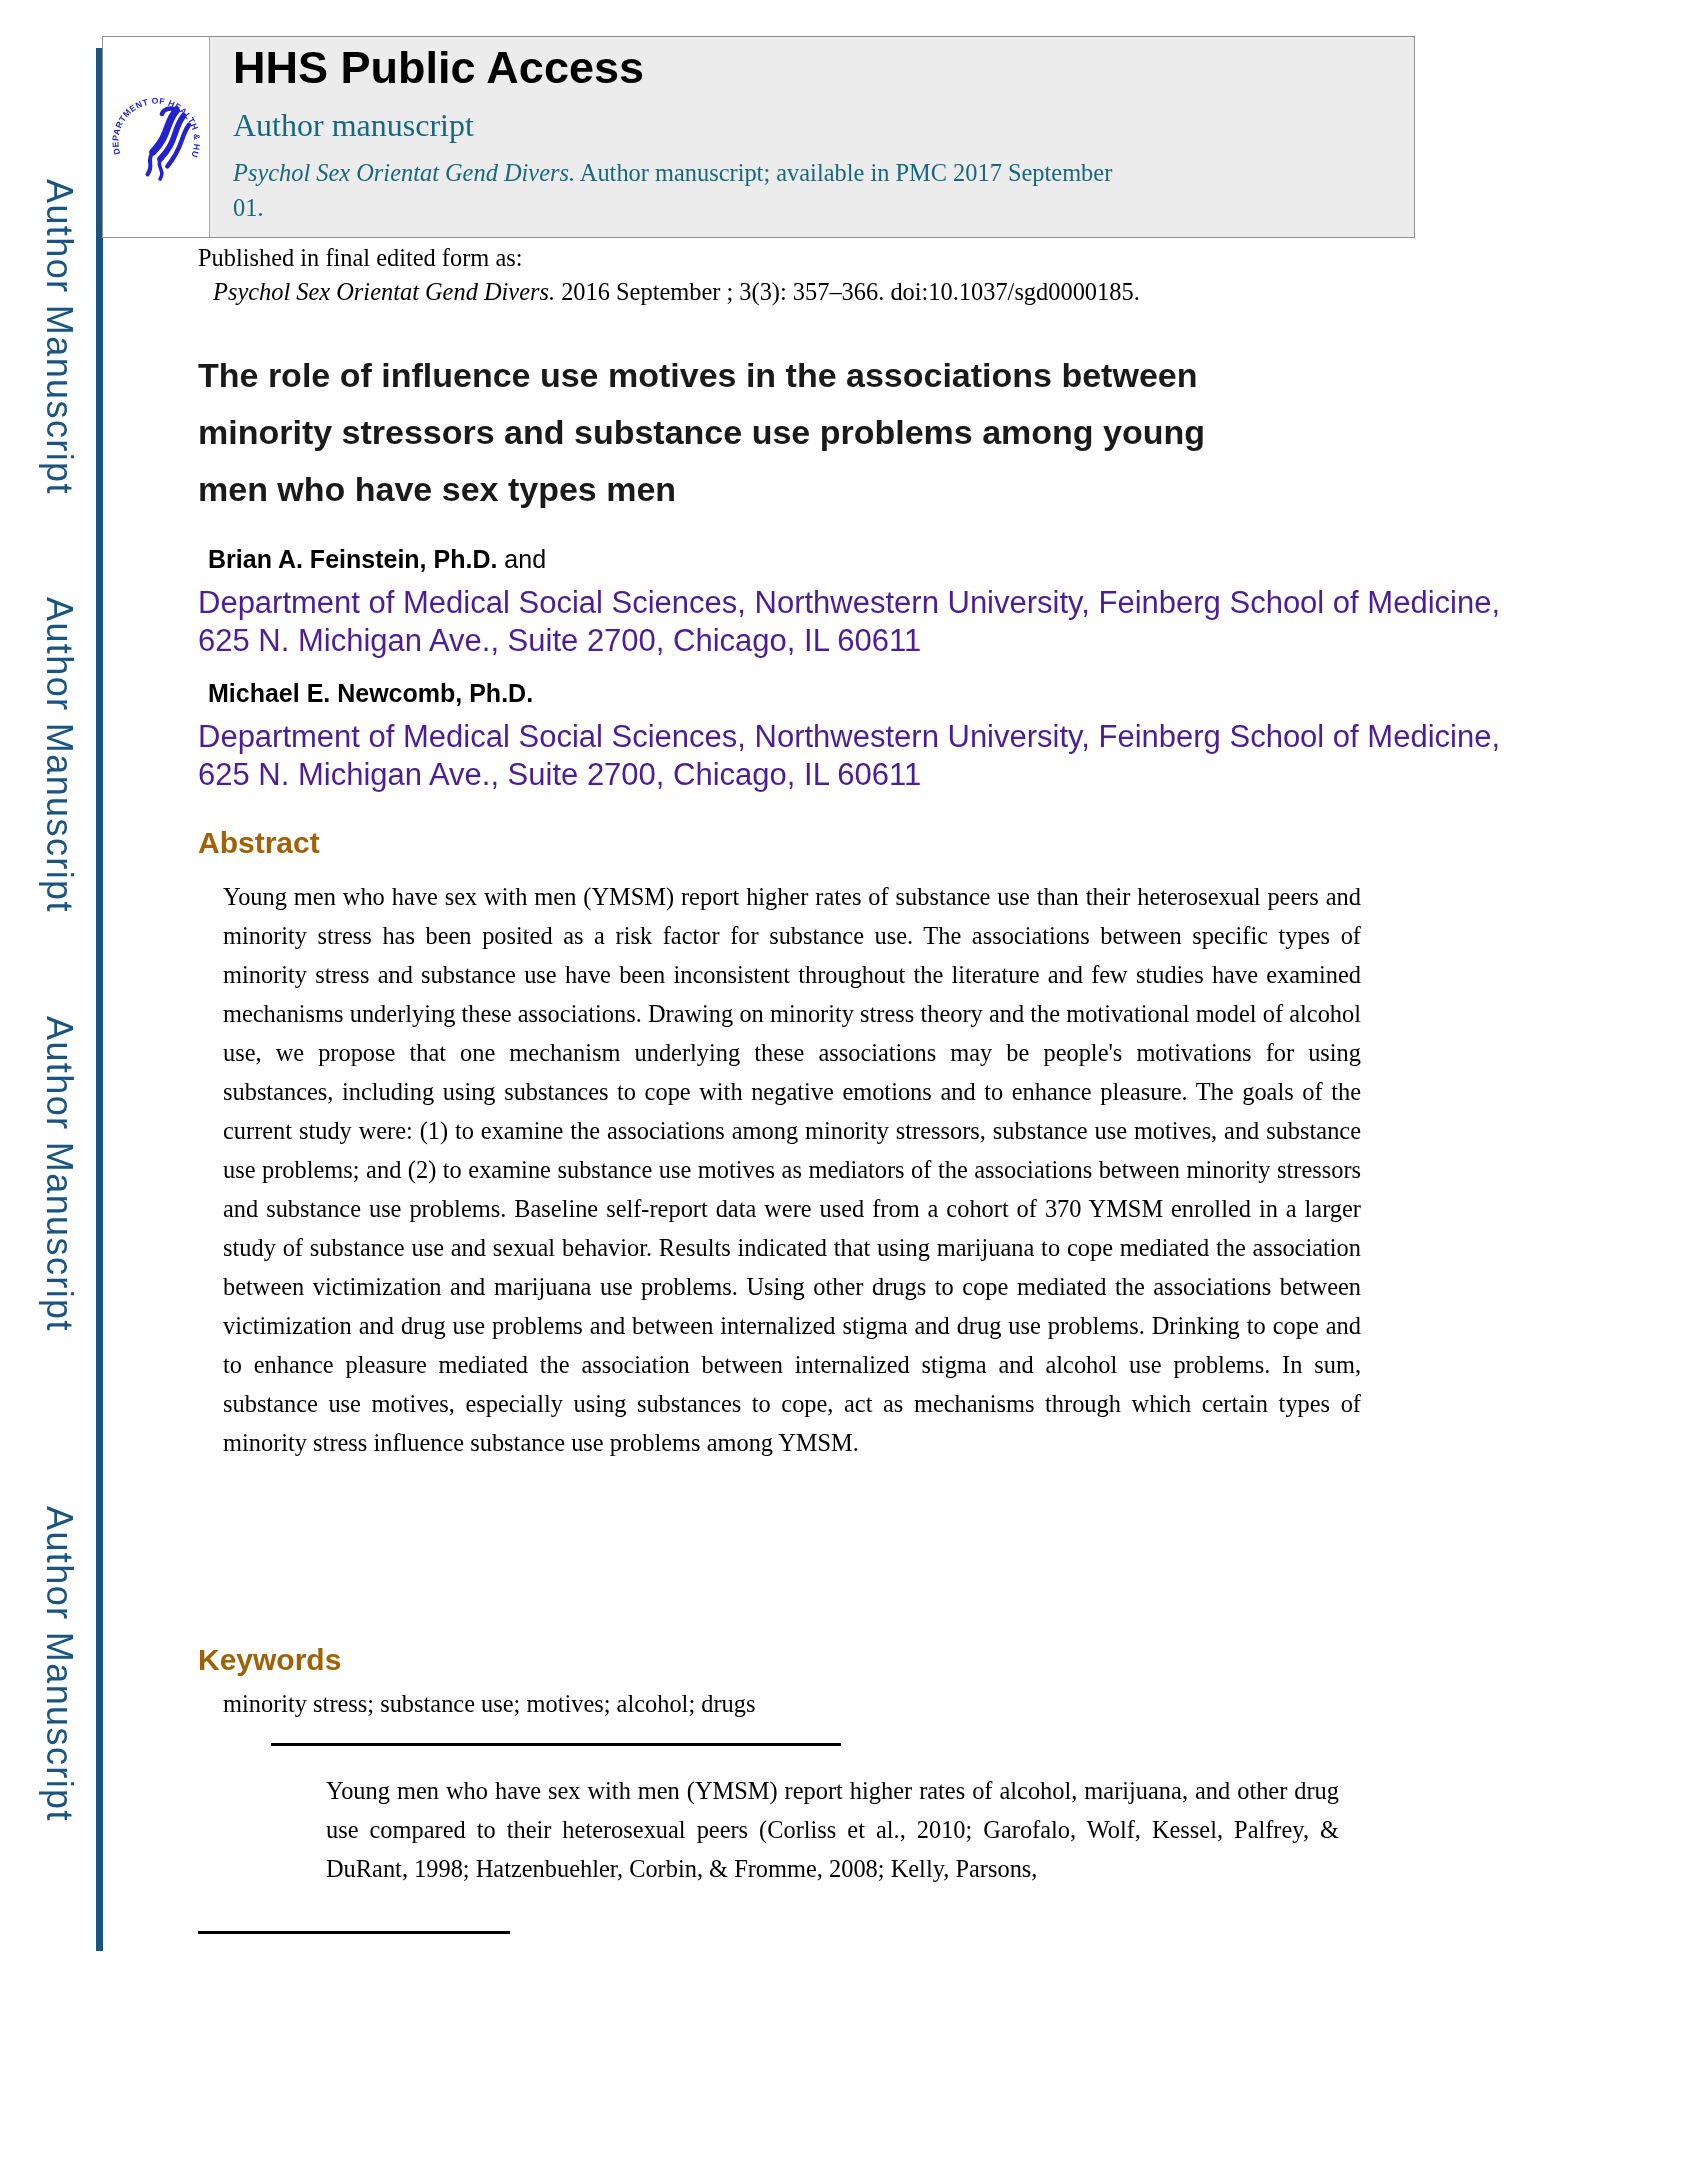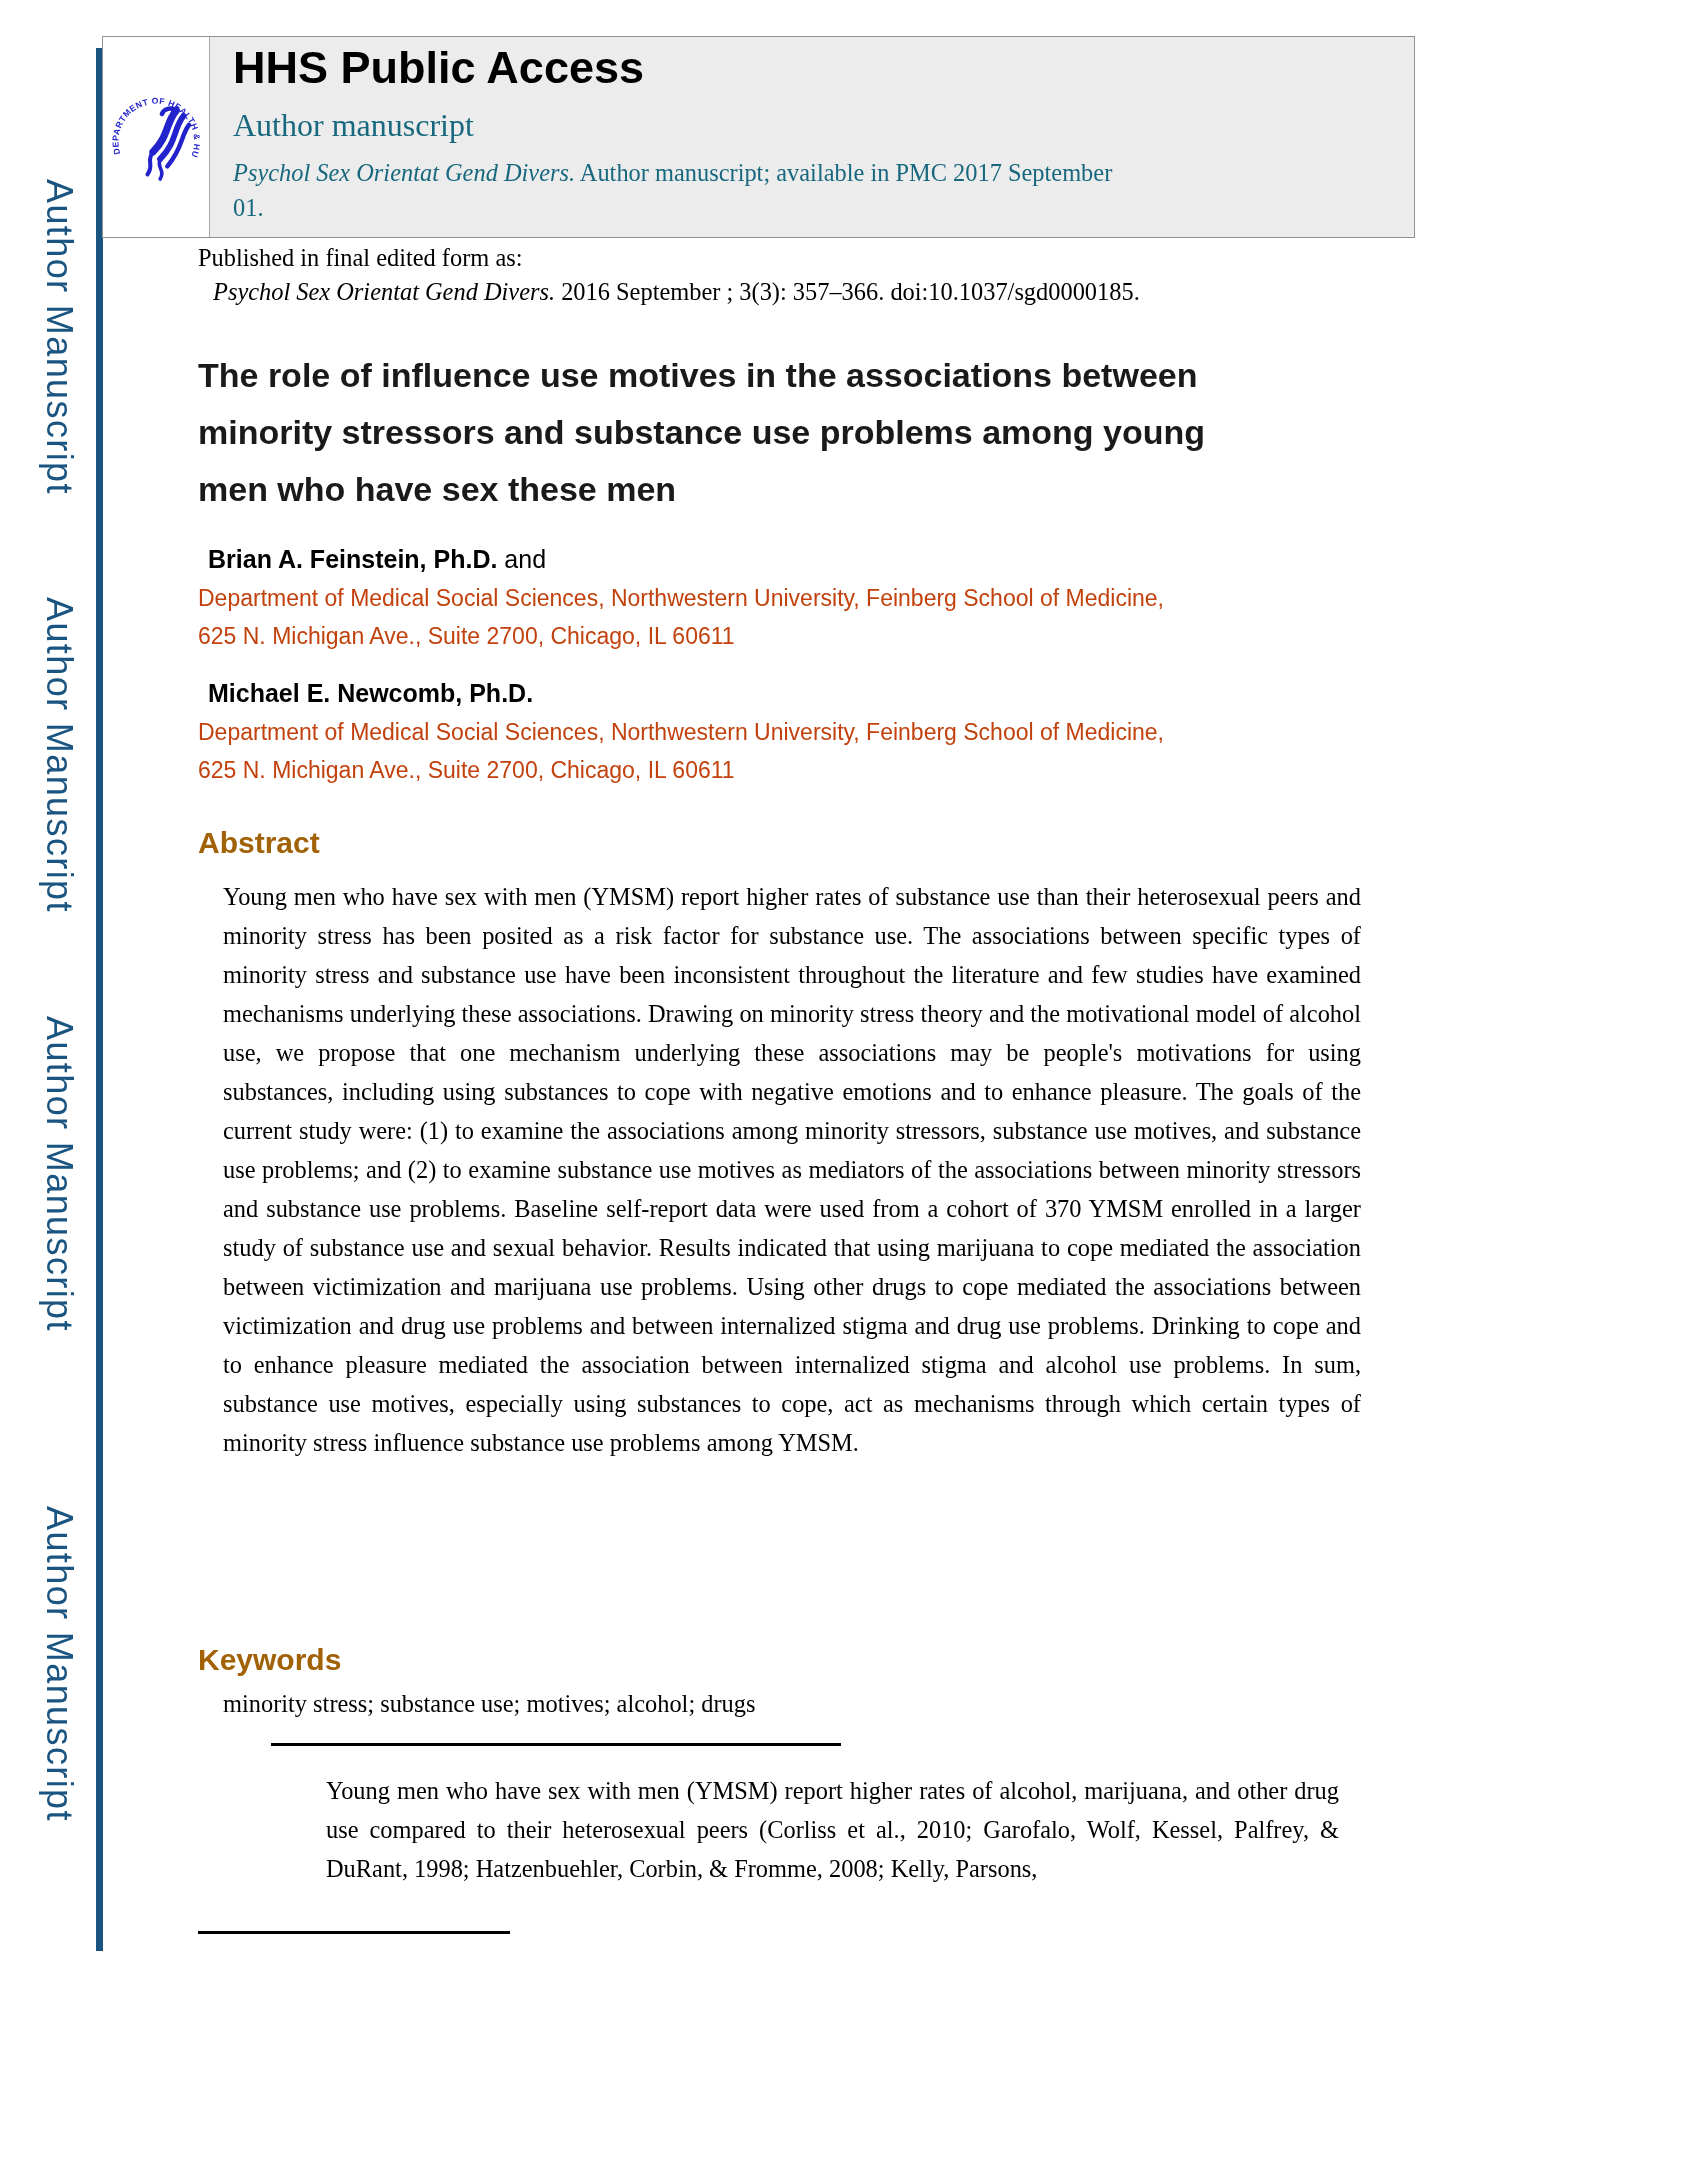--- a/index.html
+++ b/index.html
@@ -18,21 +18,21 @@
   .h2{position:absolute;left:233px;top:107px;font-size:32px;color:#17687e;}
   .hj{position:absolute;left:233px;font-size:24.4px;color:#17687e;}
   .it{font-style:italic;}
   .pub-label{position:absolute;left:198px;top:244px;font-size:24.4px;}
   .citation{position:absolute;left:213px;top:278px;font-size:24.4px;}
   .title{position:absolute;left:198px;top:347px;width:1140px;
          font-family:"Liberation Sans", sans-serif;font-weight:bold;font-size:34px;
          line-height:57px;color:#1a1a1a;}
   .auth{position:absolute;left:208px;font-family:"Liberation Sans", sans-serif;font-size:25px;}
   .auth .b{font-weight:bold;}
-  .aff{position:absolute;left:198px;font-family:"Liberation Sans", sans-serif;font-size:23px;color:#c2410c;}
+  .aff{position:absolute;left:198px;font-family:"Liberation Sans", sans-serif;font-size:31px;color:#4c1d95;}
   .sechead{position:absolute;left:198px;font-family:"Liberation Sans", sans-serif;
            font-weight:bold;font-size:30px;color:#a16207;}
   .abs{position:absolute;left:223px;top:877px;width:1138px;font-size:24.4px;line-height:39px;
        text-align:justify;}
   .kw{position:absolute;left:223px;top:1690px;font-size:24.4px;}
   .kwrule{position:absolute;left:271px;top:1743px;width:570px;height:2.7px;background:#000;}
   .bodytext{position:absolute;left:326px;top:1771px;width:1013px;font-size:24.4px;
             line-height:39px;text-align:justify;}
   .fnrule{position:absolute;left:198px;top:1931px;width:312px;height:2.7px;background:#000;}
   .footnote{position:absolute;left:198px;top:1952px;width:1140px;font-size:21px;}
@@ -74,21 +74,21 @@
   <div class="h2">Author manuscript</div>
   <div class="hj" style="top:159px"><span class="it">Psychol Sex Orientat Gend Divers.</span><span> Author manuscript; available in PMC 2017 September</span></div>
   <div class="hj" style="top:194px">01.</div>
 
   <div class="pub-label">Published in final edited form as:</div>
   <div class="citation"><span class="it">Psychol Sex Orientat Gend Divers.</span><span> 2016 September ; 3(3): 357–366. doi:10.1037/sgd0000185.</span></div>
 
   <div class="title">
     <div>The role of influence use motives in the associations between</div>
     <div>minority stressors and substance use problems among young</div>
-    <div>men who have sex these men</div>
+    <div>men who have sex types men</div>
   </div>
 
   <div class="auth" style="top:545px"><span class="b">Brian A. Feinstein, Ph.D.</span><span> and</span></div>
   <div class="aff" style="top:585px">Department of Medical Social Sciences, Northwestern University, Feinberg School of Medicine,</div>
   <div class="aff" style="top:623px">625 N. Michigan Ave., Suite 2700, Chicago, IL 60611</div>
 
   <div class="auth" style="top:679px"><span class="b">Michael E. Newcomb, Ph.D.</span><span></span></div>
   <div class="aff" style="top:719px">Department of Medical Social Sciences, Northwestern University, Feinberg School of Medicine,</div>
   <div class="aff" style="top:757px">625 N. Michigan Ave., Suite 2700, Chicago, IL 60611</div>
 

